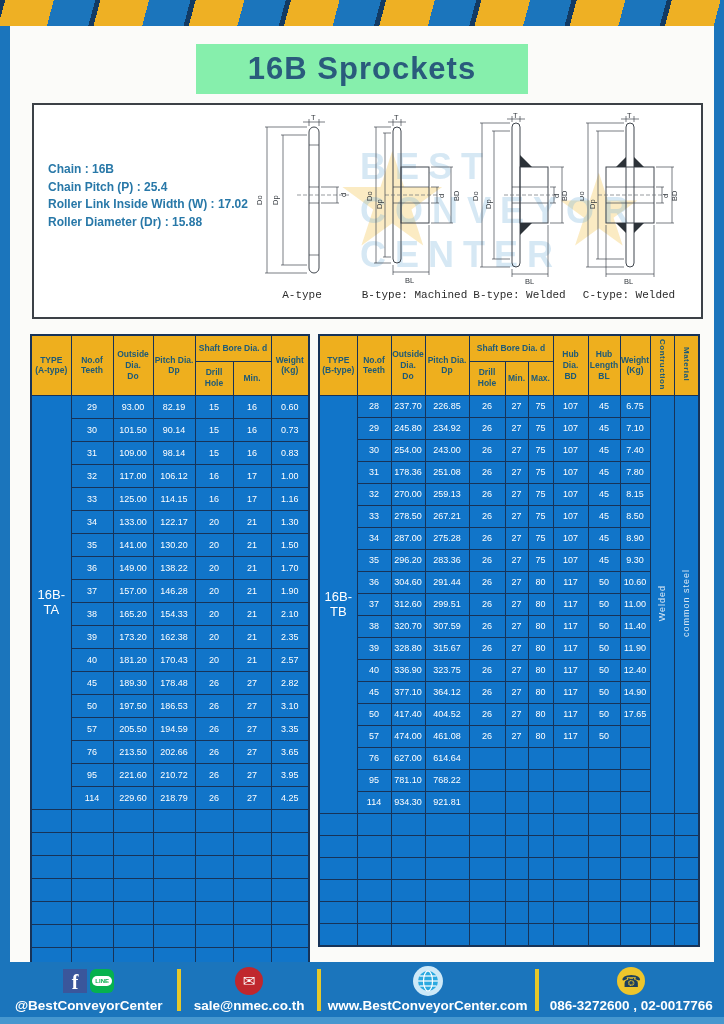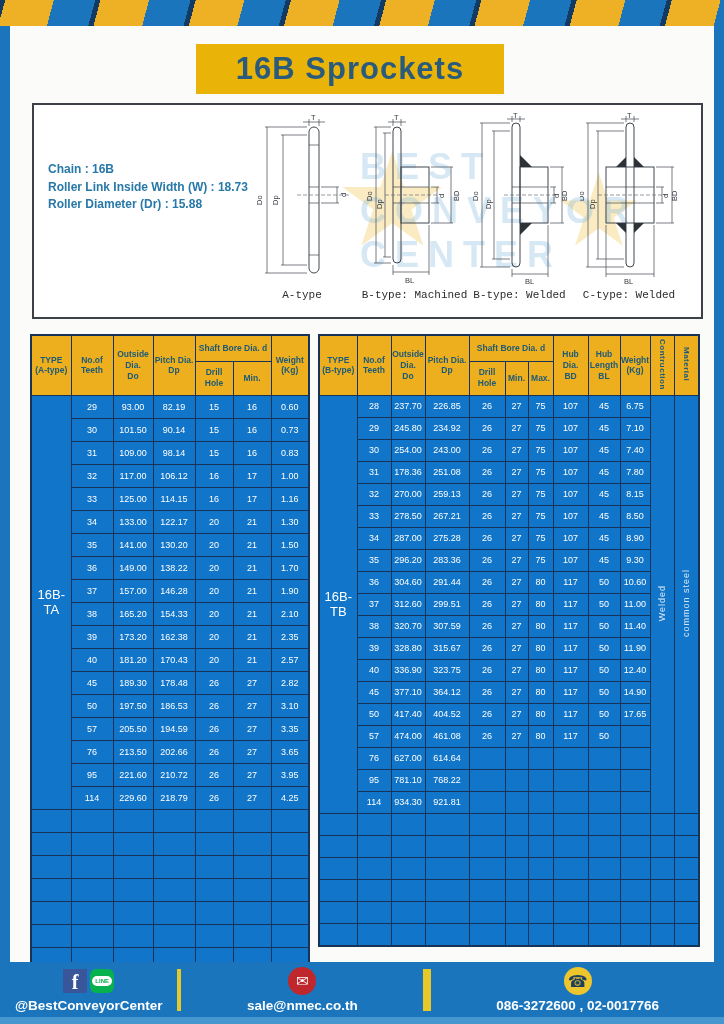--- a/index.html
+++ b/index.html
@@ -6,21 +6,21 @@
   body{font-family:"Liberation Sans","DejaVu Sans",sans-serif;}
   .page{position:relative;width:724px;height:1024px;background:#1b75bc;overflow:hidden;}
 
   
   .hazard{position:absolute;top:0;left:0;right:0;height:26px;
     background:repeating-linear-gradient(105deg,#123a63 0 5px,#eeb024 5px 52px,#1b75bc 52px 92px);}
 
   
   .content{position:absolute;left:10px;top:26px;width:704px;height:936px;background:#fbfbf9;}
 
-  .title-box{position:absolute;left:186px;top:18px;width:308px;height:50px;background:#eab308;
+  .title-box{position:absolute;left:186px;top:18px;width:332px;height:50px;background:#86efac;
     display:flex;align-items:center;justify-content:center;}
   .title-box h1{margin:0;font-size:31px;font-weight:bold;color:#2a5b7c;letter-spacing:1px;}
 
   
   .spec-box{position:absolute;left:22px;top:77px;width:667px;height:212px;background:#fff;
     border:2px solid #3c4147;overflow:hidden;}
   .watermark{position:absolute;left:326px;top:40px;z-index:0;color:rgba(120,180,220,0.30);
     font-weight:bold;font-size:36px;line-height:44px;letter-spacing:9px;white-space:nowrap;}
   .wm-star{position:absolute;z-index:0;color:rgba(238,176,17,0.25);font-size:130px;line-height:1;}
   .specs{position:absolute;left:14px;top:56px;z-index:1;}
@@ -86,21 +86,22 @@
       <div class="wm-star" style="left:300px;top:30px;">★</div>
       <div class="wm-star" style="left:520px;top:55px;font-size:100px;">★</div>
       <div class="watermark">
         <div>BEST</div>
         <div>CONVEYOR</div>
         <div>CENTER</div>
       </div>
 
       <div class="specs">
         <div class="spec-line">Chain  :  16B</div>
-        <div class="spec-line">Roller Link Inside Width (W)  :  18.73</div>
+        <div class="spec-line">Chain Pitch (P)  :  25.4</div>
+        <div class="spec-line">Roller Link Inside Width (W)  :  17.02</div>
         <div class="spec-line">Roller Diameter (Dr)  : 15.88</div>
       </div>
 
       <div class="diagram" style="left:213px;width:110px;">
         <svg width="110" height="172" viewBox="0 0 110 172">
           <rect class="dg" x="62" y="14" width="10" height="146" rx="5"></rect>
           <line class="dg-thin" x1="62" y1="32" x2="72" y2="32"></line>
           <line class="dg-thin" x1="62" y1="142" x2="72" y2="142"></line>
           <line class="dg-thin" x1="62" y1="74" x2="72" y2="74"></line>
           <line class="dg-thin" x1="62" y1="90" x2="72" y2="90"></line>
@@ -837,20 +838,34 @@
         <div class="f-label">@BestConveyorCenter</div>
       </div>
       <div class="f-sep"></div>
       <div class="f-sec" style="flex:1 1 19%;">
         <div class="icons">
           <div class="mail-icon">✉</div>
         </div>
         <div class="f-label">sale@nmec.co.th</div>
       </div>
       <div class="f-sep"></div>
+      <div class="f-sec" style="flex:1 1 30%;">
+        <div class="icons">
+          <div class="globe-icon">
+            <svg width="24" height="24" viewBox="0 0 24 24">
+              <circle cx="12" cy="12" r="10" fill="#2aa9e0"></circle>
+              <ellipse cx="12" cy="12" rx="4.5" ry="10" fill="none" stroke="#fff" stroke-width="1.2"></ellipse>
+              <line x1="2" y1="12" x2="22" y2="12" stroke="#fff" stroke-width="1.2"></line>
+              <line x1="3.5" y1="7" x2="20.5" y2="7" stroke="#fff" stroke-width="1.2"></line>
+              <line x1="3.5" y1="17" x2="20.5" y2="17" stroke="#fff" stroke-width="1.2"></line>
+            </svg>
+          </div>
+        </div>
+        <div class="f-label">www.BestConveyorCenter.com</div>
+      </div>
       <div class="f-sep"></div>
       <div class="f-sec" style="flex:1 1 26%;">
         <div class="icons">
           <div class="phone-icon">☎</div>
         </div>
         <div class="f-label">086-3272600 , 02-0017766</div>
       </div>
     </div>
     <div class="footer-strip"></div>
   </div>

